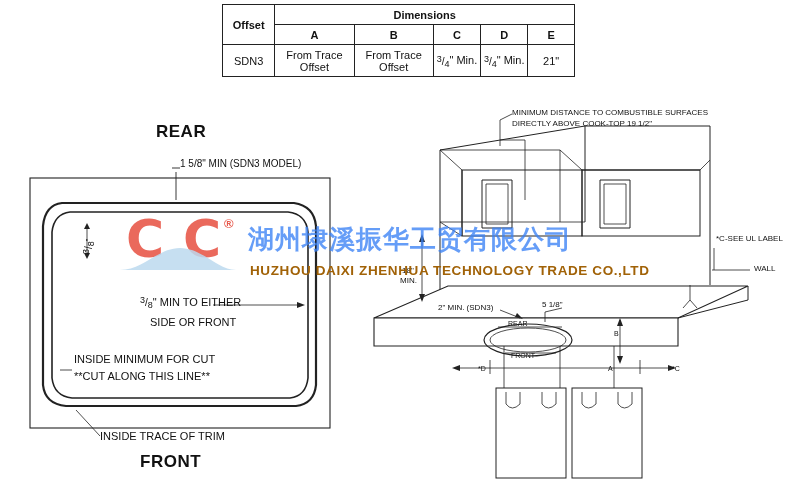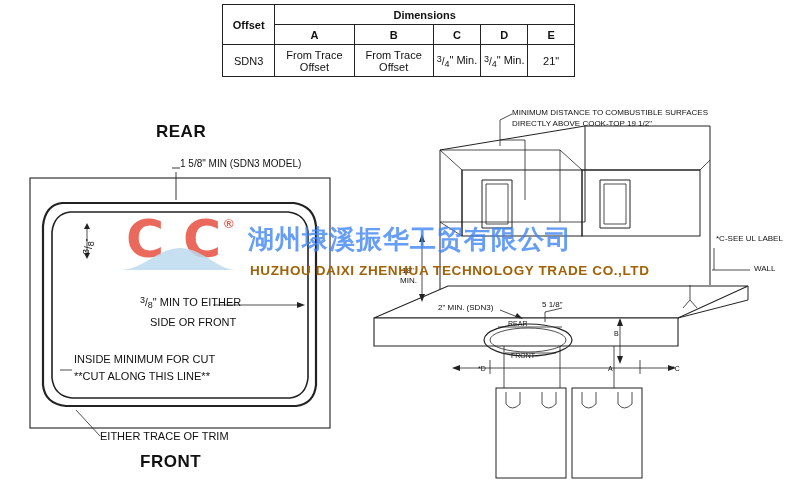--- a/index.html
+++ b/index.html
@@ -273,21 +273,21 @@
   </div>
 
   <div class="lbl med" style="left:140px; top:296px;">
     <span class="frac"><span class="num">3</span><span class="sl">/</span><span class="den">8</span></span><span>" MIN TO EITHER</span>
   </div>
   <div class="lbl med" style="left:150px; top:316px;">SIDE OR FRONT</div>
 
   <div class="lbl med" style="left:74px; top:353px;">INSIDE MINIMUM FOR CUT</div>
   <div class="lbl med" style="left:74px; top:370px;">**CUT ALONG THIS LINE**</div>
 
-  <div class="lbl med" style="left:100px; top:430px;">EITHER TRACE OF TRIM</div>
+  <div class="lbl med" style="left:100px; top:430px;">INSIDE TRACE OF TRIM</div>
 
   <div class="lbl sm" style="left:512px; top:108px;">MINIMUM DISTANCE TO COMBUSTIBLE SURFACES</div>
   <div class="lbl sm" style="left:512px; top:119px;">DIRECTLY ABOVE COOK-TOP 19 1/2"</div>
 
   <div class="lbl sm" style="left:716px; top:234px;">*C-SEE UL LABEL</div>
   <div class="lbl sm" style="left:754px; top:264px;">WALL</div>
 
   <div class="lbl sm" style="left:402px; top:266px;">18"</div>
   <div class="lbl sm" style="left:400px; top:276px;">MIN.</div>
 

